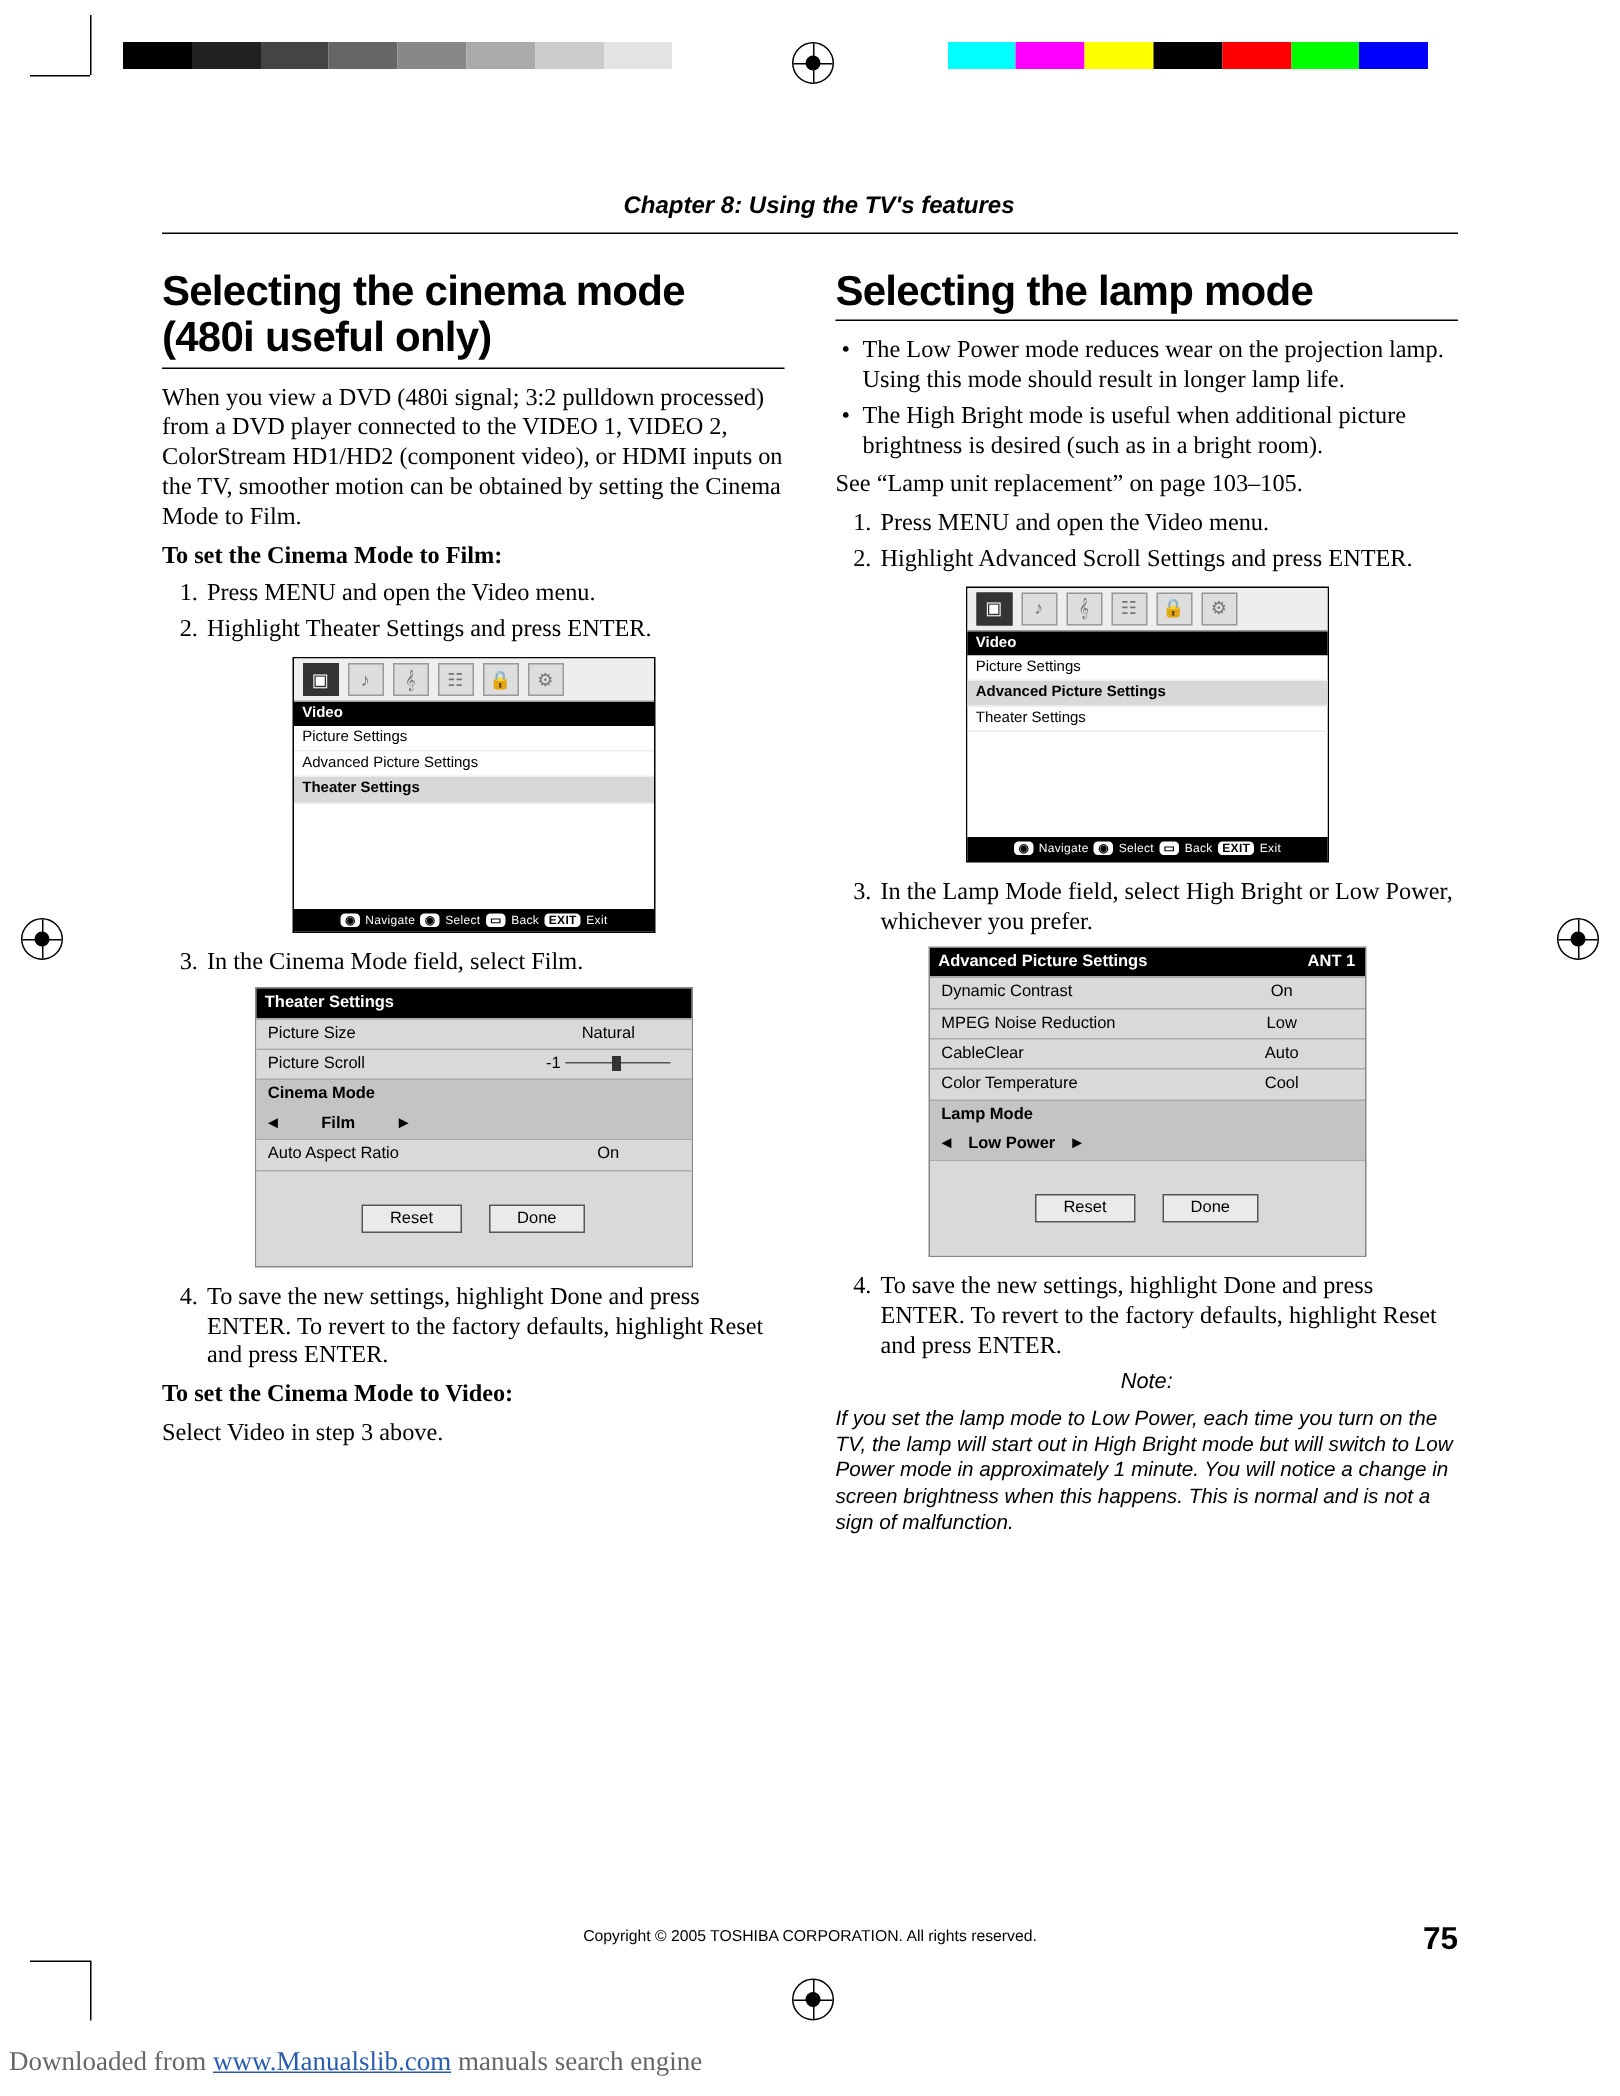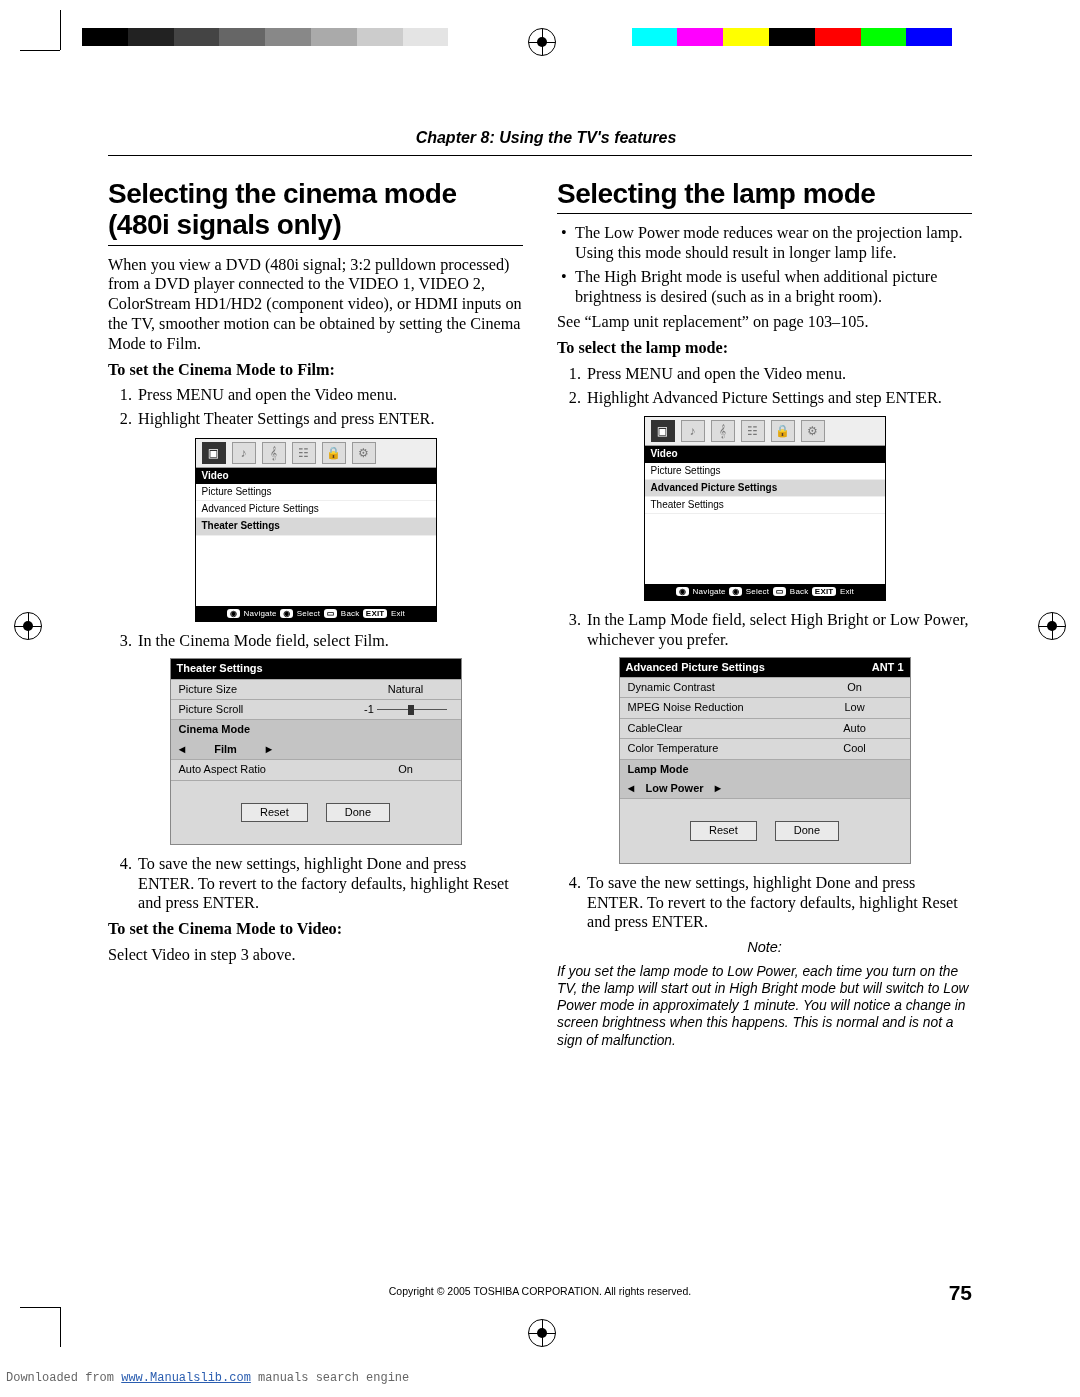--- a/index.html
+++ b/index.html
@@ -56,21 +56,21 @@
   .settings .row .v .arrow-l{position:absolute;left:6px;top:3px;}
   .settings .row .v .arrow-r{position:absolute;right:6px;top:3px;}
   .settings .btns{display:flex;gap:18px;justify-content:center;padding:22px 0;background:#d9d9d9;border-top:1px solid #aaa;}
   .settings .btns div{border:1px solid #555;background:#eaeaea;padding:2px 18px;font-size:11px;}
   .settings .slider{display:inline-block;width:70px;height:6px;position:relative;}
   .settings .slider:before{content:"";position:absolute;top:2px;left:0;right:0;height:1px;background:#555;}
   .settings .slider .tick{position:absolute;top:-1px;width:1px;height:8px;background:#555;left:50%;}
   .settings .slider .knob{position:absolute;top:-2px;width:6px;height:10px;background:#333;left:44%;}
   .copyright{position:absolute;bottom:100px;left:0;right:0;text-align:center;font-family:Arial,Helvetica,sans-serif;font-size:10.5px;}
   .pagenum{position:absolute;bottom:92px;right:108px;font-family:Arial,Helvetica,sans-serif;font-weight:bold;font-size:21px;}
-  .footer-dl{position:absolute;bottom:12px;left:6px;font-family:Liberation Mono, monospace;font-size:12px;color:#666;}
+  .footer-dl{position:absolute;bottom:12px;left:6px;font-family:Liberation Serif, serif;font-size:18px;color:#666;}
   .footer-dl a{color:#2a5db0;text-decoration:underline;}
 </style>
 </head>
 <body>
 
 <div class="page">
 
   <div class="colorbar" id="colorbar">
       <div style="background: rgb(0, 0, 0);"></div>
       <div style="background: rgb(34, 34, 34);"></div>
@@ -108,21 +108,21 @@
     </div>
   <div class="crop-tl"></div>
   <div class="crop-bl"></div>
 
   <div class="chapter">Chapter 8: Using the TV's features</div>
   <div class="hr-top"></div>
 
   <div class="content">
 
     <div class="col">
-      <h1>Selecting the cinema mode (480i signals only)</h1>
+      <h1>Selecting the cinema mode (480i useful only)</h1>
       <div class="rule"></div>
       <div class="body">
         <p>When you view a DVD (480i signal; 3:2 pulldown processed) from a DVD player connected to the VIDEO 1, VIDEO 2, ColorStream HD1/HD2 (component video), or HDMI inputs on the TV, smoother motion can be obtained by setting the Cinema Mode to Film.</p>
         <p><b class="sub">To set the Cinema Mode to Film:</b></p>
         <ol>
           <li>Press MENU and open the Video menu.</li>
           <li>Highlight Theater Settings and press ENTER.</li>
         </ol>
 
         <div class="osd">
@@ -187,24 +187,23 @@
 
     <div class="col">
       <h1>Selecting the lamp mode</h1>
       <div class="rule"></div>
       <div class="body">
         <ul>
           <li>The Low Power mode reduces wear on the projection lamp. Using this mode should result in longer lamp life.</li>
           <li>The High Bright mode is useful when additional picture brightness is desired (such as in a bright room).</li>
         </ul>
         <p>See “Lamp unit replacement” on page 103–105.</p>
-        <p><b class="sub">To select the lamp mode:</b></p>
         <ol>
           <li>Press MENU and open the Video menu.</li>
-          <li>Highlight Advanced Picture Settings and step ENTER.</li>
+          <li>Highlight Advanced Scroll Settings and press ENTER.</li>
         </ol>
 
         <div class="osd">
           <div class="tabbar">
             <div class="tab active">▣</div>
             <div class="tab">♪</div>
             <div class="tab">𝄞</div>
             <div class="tab">☷</div>
             <div class="tab">🔒</div>
             <div class="tab">⚙</div>

